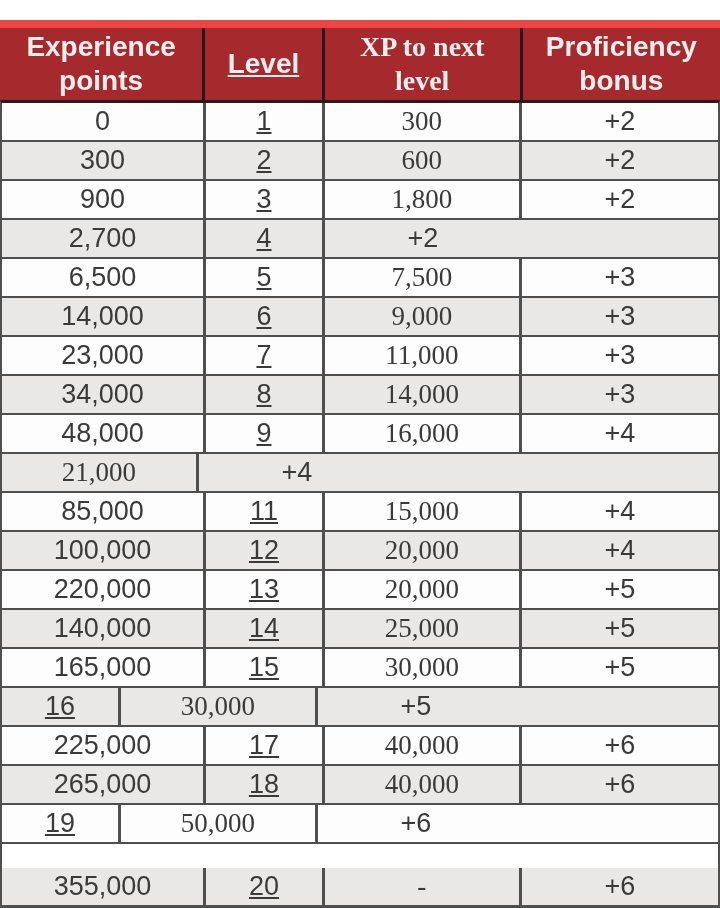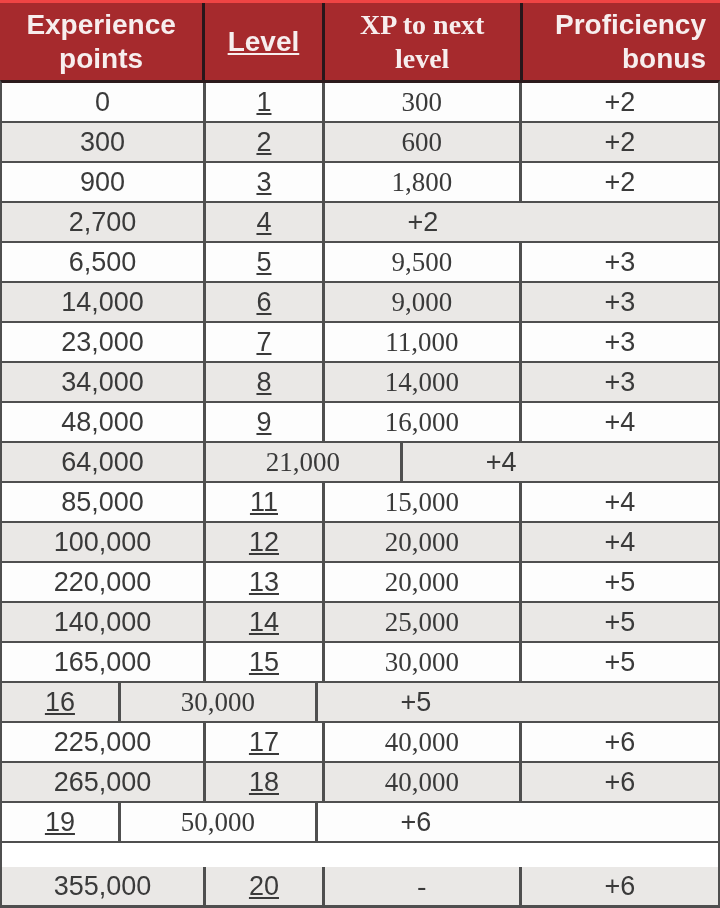--- a/index.html
+++ b/index.html
@@ -16,22 +16,23 @@
     box-sizing: border-box;
     background: #ffffff;
     overflow: hidden;
   }
   
   .thead {
     height: 80px;
     flex: 0 0 80px;
     display: flex;
     background: #a62a2d;
-    border-top: 3px solid #ef4444;
-    box-sizing: border-box;
+    border-top: 8px solid #ef4444;
+    box-sizing: border-box;
+    margin-top: 20px;
   }
   .th {
     display: flex;
     align-items: center;
     justify-content: center;
     text-align: center;
     color: #f7eeee;
     font-size: 28px;
     font-weight: bold;
     line-height: 1.2;
@@ -67,21 +68,21 @@
     color: #3a3a3a;
     font-size: 27px;
     box-sizing: border-box;
     border-right: 3px solid #4f4f4f;
   }
   .td:last-child { border-right: none; }
   
   .col0 { width: 28.5%; }
   .col1 { width: 16.6%; text-decoration: underline; }
   .col2 { width: 27.5%; font-family: Liberation Serif, serif; }
-  .col3 { width: 27.4%; text-align: right; }
+  .col3 { width: 27.4%; }
 </style>
 </head>
 <body>
 
 <div class="xp-table">
   <div class="thead">
     <div class="th col0">Experience points</div>
     <div class="th col1">Level</div>
     <div class="th col2">XP to next level</div>
     <div class="th col3">Proficiency bonus</div>
@@ -106,21 +107,21 @@
         <div class="td col3">+2</div>
       </div>
       <div class="tr striped">
         <div class="td col0">2,700</div>
         <div class="td col1">4</div>
         <div class="td col3">+2</div>
       </div>
       <div class="tr">
         <div class="td col0">6,500</div>
         <div class="td col1">5</div>
-        <div class="td col2">9,500</div>
+        <div class="td col2">7,500</div>
         <div class="td col3">+3</div>
       </div>
       <div class="tr striped">
         <div class="td col0">14,000</div>
         <div class="td col1">6</div>
         <div class="td col2">9,000</div>
         <div class="td col3">+3</div>
       </div>
       <div class="tr">
         <div class="td col0">23,000</div>
@@ -134,21 +135,20 @@
         <div class="td col2">14,000</div>
         <div class="td col3">+3</div>
       </div>
       <div class="tr">
         <div class="td col0">48,000</div>
         <div class="td col1">9</div>
         <div class="td col2">16,000</div>
         <div class="td col3">+4</div>
       </div>
       <div class="tr striped">
-        <div class="td col0">64,000</div>
         <div class="td col2">21,000</div>
         <div class="td col3">+4</div>
       </div>
       <div class="tr">
         <div class="td col0">85,000</div>
         <div class="td col1">11</div>
         <div class="td col2">15,000</div>
         <div class="td col3">+4</div>
       </div>
       <div class="tr striped">

